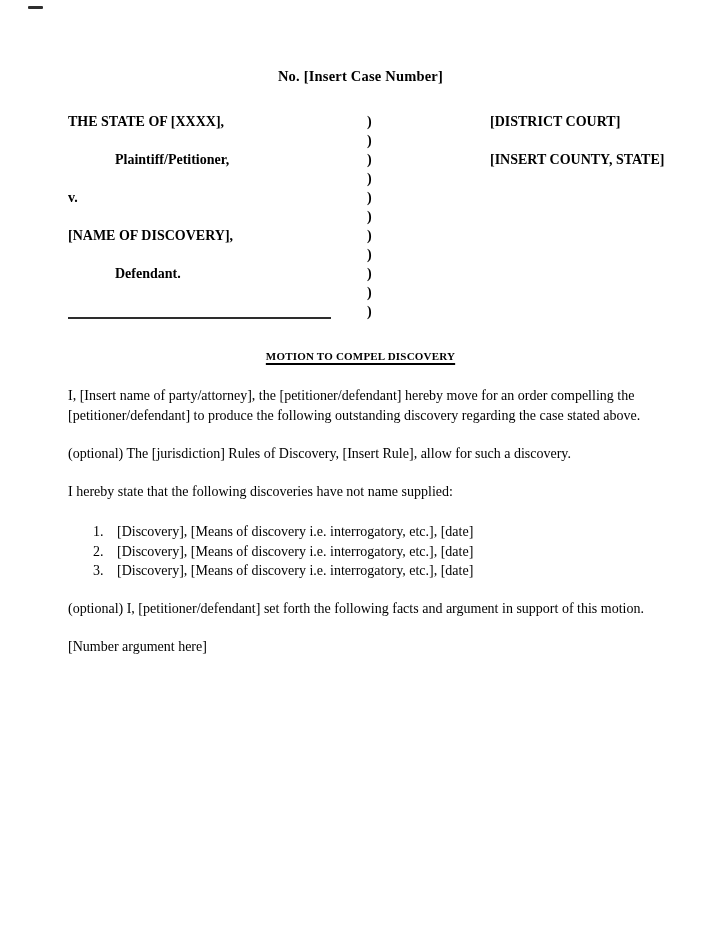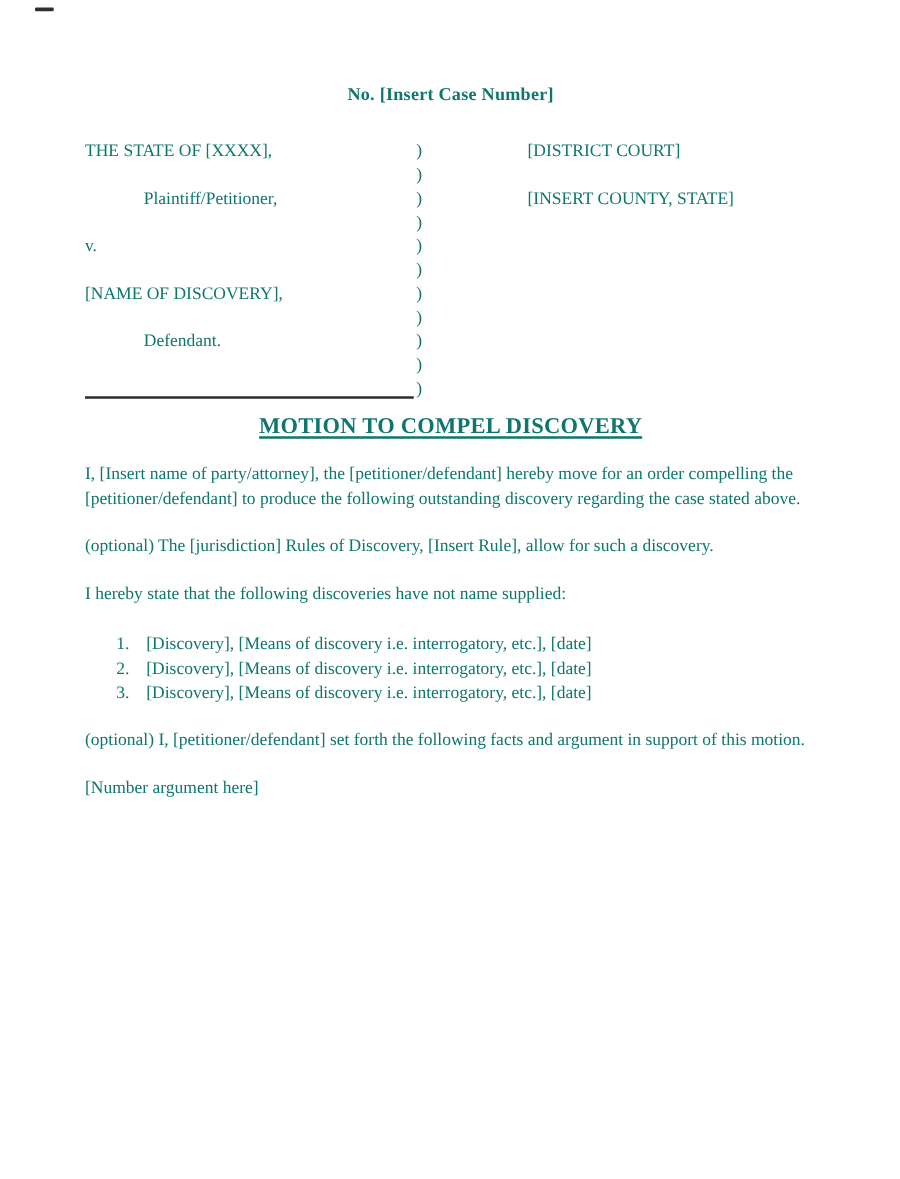--- a/index.html
+++ b/index.html
@@ -6,21 +6,21 @@
     margin: 0;
     padding: 0;
     background: #ffffff;
   }
   .page {
     position: relative;
     width: 720px;
     height: 943px;
     background: #ffffff;
     font-family: "Liberation Serif", serif;
-    color: #0f766e;
+    color: #000000;
     box-sizing: border-box;
     padding: 66px 67px 0 68px;
     overflow: hidden;
   }
   .scan-mark {
     position: absolute;
     left: 28px;
     top: 6px;
     width: 15px;
     height: 3px;
@@ -34,40 +34,41 @@
     line-height: 20px;
     letter-spacing: 0.2px;
   }
   .caption {
     margin-top: 26px;
   }
   .cap-row {
     display: flex;
     height: 19px;
     line-height: 19px;
-    font-weight: normal;
+    font-weight: bold;
     font-size: 14px;
     white-space: nowrap;
+    gap: 34px;
   }
   .cap-left  { width: 265px; flex: 0 0 265px; box-sizing: border-box; }
   .cap-left.indent { padding-left: 47px; }
   .cap-paren { width: 89px; flex: 0 0 89px; }
   .cap-right { flex: 1 1 auto; }
   .cap-underline {
     display: inline-block;
     width: 263px;
     height: 15px;
     border-bottom: 2px solid #2d2d2d;
     vertical-align: top;
   }
   .doc-title {
-    margin-top: 9px;
+    margin-top: 25px;
     text-align: center;
     font-weight: bold;
-    font-size: 18px;
+    font-size: 11px;
     line-height: 21px;
     letter-spacing: 0.2px;
     text-decoration: underline;
     text-underline-offset: 3px;
     text-decoration-thickness: 1.5px;
   }
   .para {
     margin: 0;
     margin-top: 18px;
     font-size: 14px;

